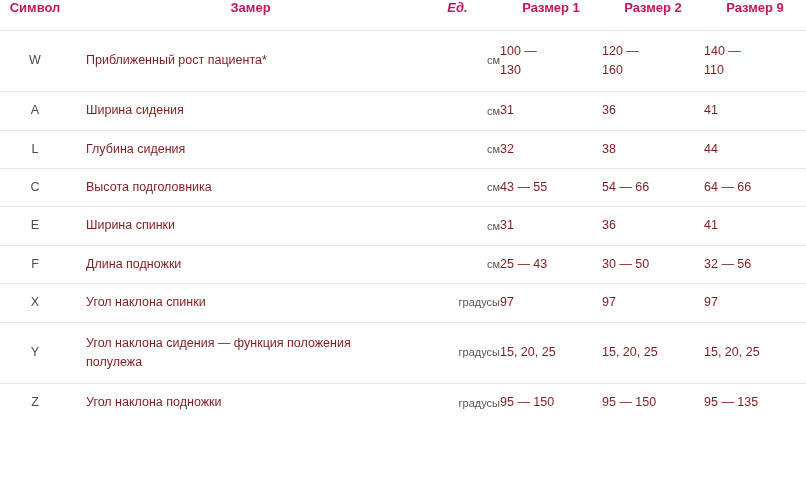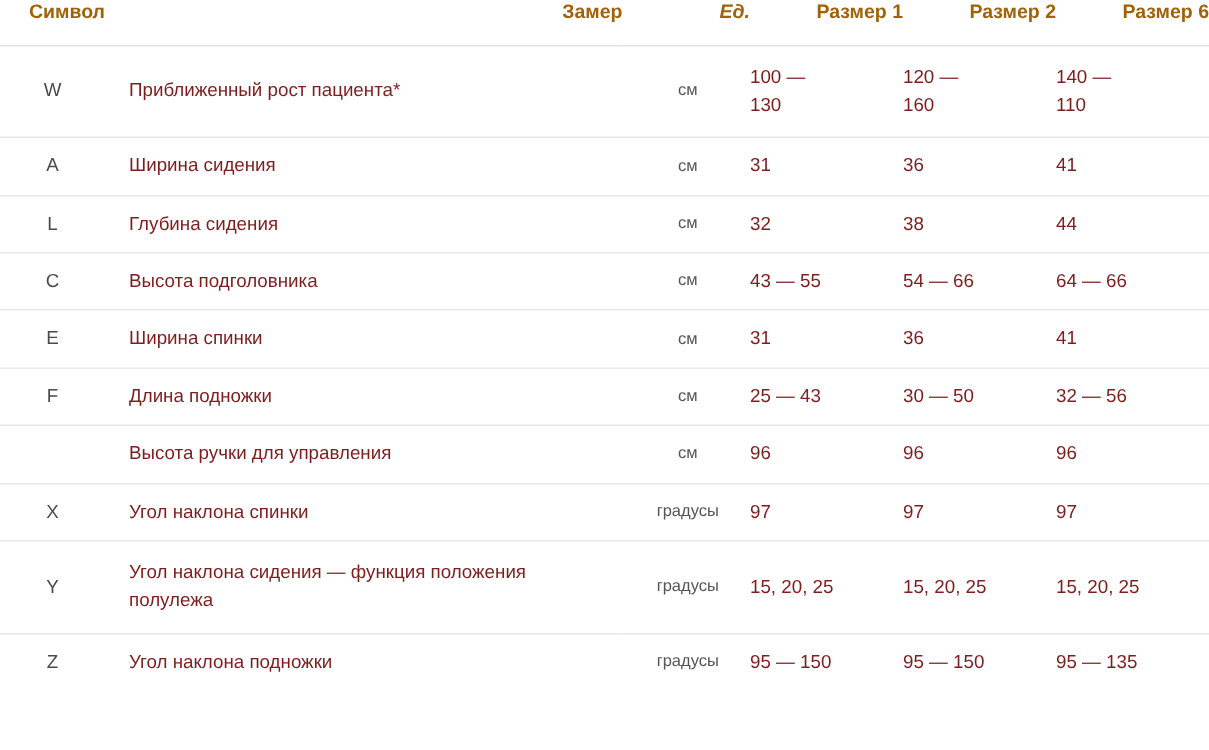--- a/index.html
+++ b/index.html
@@ -24,22 +24,22 @@
   table.spec-table col.c-symbol   { width: 70px; }
   table.spec-table col.c-measure  { width: 345px; }
   table.spec-table col.c-unit     { width: 85px; }
   table.spec-table col.c-size1    { width: 102px; }
   table.spec-table col.c-size2    { width: 102px; }
   table.spec-table col.c-size3    { width: 102px; }
 
   thead th {
     font-size: 13px;
     font-weight: bold;
-    color: #a16207;
-    text-align: right;
+    color: #be185d;
+    text-align: center;
     padding: 0 0 14px 0;
     vertical-align: bottom;
     border-bottom: 1px solid #e2e2e2;
     line-height: 1.2;
   }
   thead th.h-symbol  { padding-left: 0px; }
   thead th.h-measure { padding-left: 16px; }
   thead th.h-unit    { padding-left: 0px; font-style: italic; }
 
   tbody td {
@@ -58,21 +58,21 @@
     color: #4a4a4a;
   }
   td.measure {
     padding-left: 16px;
     padding-right: 12px;
     color: #7f1d1d;
   }
   td.unit {
     font-size: 11px;
     color: #555555;
-    text-align: center;
+    text-align: right;
     padding-left: 2px;
   }
   td.size {
     color: #7f1d1d;
     padding-right: 8px;
   }
   .stack-line { display: block; }
   .tall td { padding-top: 11px; padding-bottom: 11px; }
 </style>
 </head>
@@ -87,21 +87,21 @@
     <col class="c-size2">
     <col class="c-size3">
   </colgroup>
   <thead>
     <tr>
       <th class="h-symbol">Символ</th>
       <th class="h-measure">Замер</th>
       <th class="h-unit">Ед.</th>
       <th>Размер 1</th>
       <th>Размер 2</th>
-      <th>Размер 6</th>
+      <th>Размер 9</th>
     </tr>
   </thead>
   <tbody>
 
     <tr class="tall">
       <td class="symbol">W</td>
       <td class="measure">Приближенный  рост пациента*</td>
       <td class="unit">см</td>
       <td class="size">
         <span class="stack-line">100 —</span>
@@ -157,28 +157,20 @@
     <tr>
       <td class="symbol">F</td>
       <td class="measure">Длина подножки</td>
       <td class="unit">см</td>
       <td class="size">25 — 43</td>
       <td class="size">30 — 50</td>
       <td class="size">32 — 56</td>
     </tr>
 
 
-    <tr>
-      <td class="symbol"></td>
-      <td class="measure">Высота ручки для управления</td>
-      <td class="unit">см</td>
-      <td class="size">96</td>
-      <td class="size">96</td>
-      <td class="size">96</td>
-    </tr>
 
     <tr>
       <td class="symbol">X</td>
       <td class="measure">Угол наклона спинки</td>
       <td class="unit">градусы</td>
       <td class="size">97</td>
       <td class="size">97</td>
       <td class="size">97</td>
     </tr>
 

